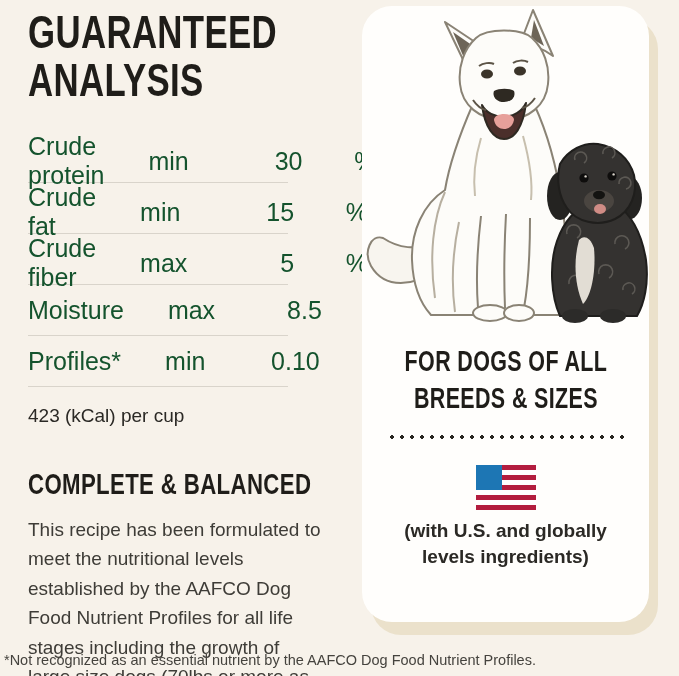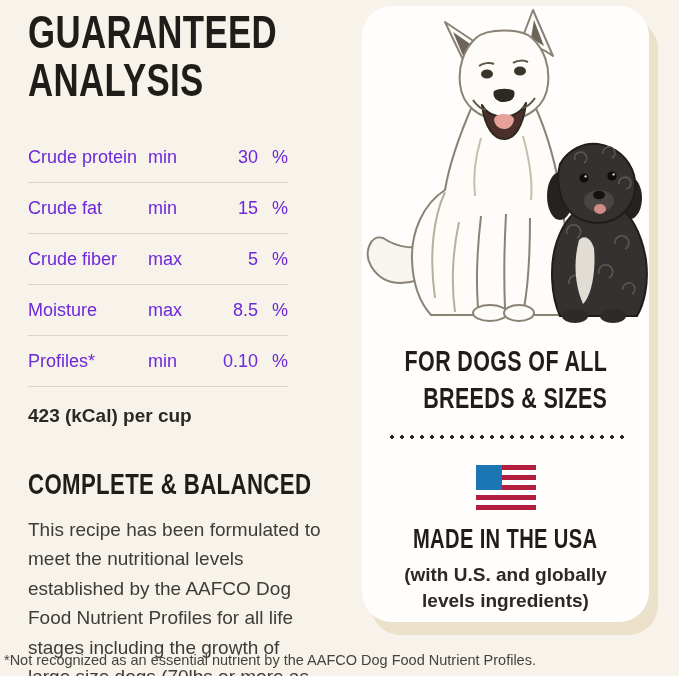--- a/index.html
+++ b/index.html
@@ -23,29 +23,30 @@
     color:#1f1d19;
   }
   .h1{font-size:47px;line-height:48px;margin:0;}
   .analysis-table{margin-top:28px;width:260px;}
   .a-row{
     display:grid;
     grid-template-columns:1fr 62px 52px 26px;
     align-items:center;
     height:50px;
     border-bottom:1px solid #d9d4cb;
-    font-size:18px;
+    font-size:25px;
     font-weight:500;
-    color:#6d28d9;
+    color:#14532d;
+    gap:44px;
   }
   .a-label{text-align:left;}
   .a-basis{text-align:left;}
   .a-value{text-align:right;padding-right:4px;}
   .a-unit{text-align:right;}
-  .calories{margin-top:18px;font-size:19px;font-weight:700;color:#2b2925;}
+  .calories{margin-top:18px;font-size:19px;font-weight:400;color:#2b2925;}
   .h2{font-size:30px;margin:0;margin-top:40px;}
   .body-copy{
     margin-top:14px;
     width:298px;
     font-size:19px;
     line-height:1.55;
     color:#3e3c37;
   }
 
   
@@ -53,21 +54,21 @@
     position:absolute;
     left:362px;top:6px;
     width:287px;height:616px;
     background:#fffefc;
     border-radius:30px;
     box-shadow:9px 13px 0 0 #ebe1cb;
     display:flex;flex-direction:column;align-items:center;
     box-sizing:border-box;
   }
   .dogs-wrap{width:285px;height:325px;margin-top:2px;}
-  .card-title{font-size:29px;line-height:37px;text-align:right;margin:0;margin-top:10px;}
+  .card-title{font-size:29px;line-height:37px;text-align:center;margin:0;margin-top:10px;}
   .card-title .condensed-c{
     display:block;
     font-weight:700;
     transform:scaleX(0.74);
     transform-origin:50% 50%;
     white-space:nowrap;
     letter-spacing:.5px;
     color:#1f1d19;
   }
   .dotted-divider{
@@ -248,22 +249,19 @@
     <svg class="flag" viewBox="0 0 60 45" aria-hidden="true">
       <rect x="0" y="0" width="60" height="45" fill="#ffffff"></rect>
       <rect x="0" y="0" width="60" height="5" fill="#b31d3f"></rect>
       <rect x="0" y="10" width="60" height="5" fill="#b31d3f"></rect>
       <rect x="0" y="20" width="60" height="5" fill="#b31d3f"></rect>
       <rect x="0" y="30" width="60" height="5" fill="#b31d3f"></rect>
       <rect x="0" y="40" width="60" height="5" fill="#b31d3f"></rect>
       <rect x="0" y="0" width="26" height="25" fill="#1d76b4"></rect>
     </svg>
 
-    <div class="made-in">
-      <span class="condensed-c">MADE IN THE USA</span>
-    </div>
 
     <div class="sourced">(with U.S. and globally levels ingredients)</div>
   </div>
 
   <div class="footnote">*Not recognized as an essential nutrient by the AAFCO Dog Food Nutrient Profiles.</div>
 
 </div>
 
 </body></html>

